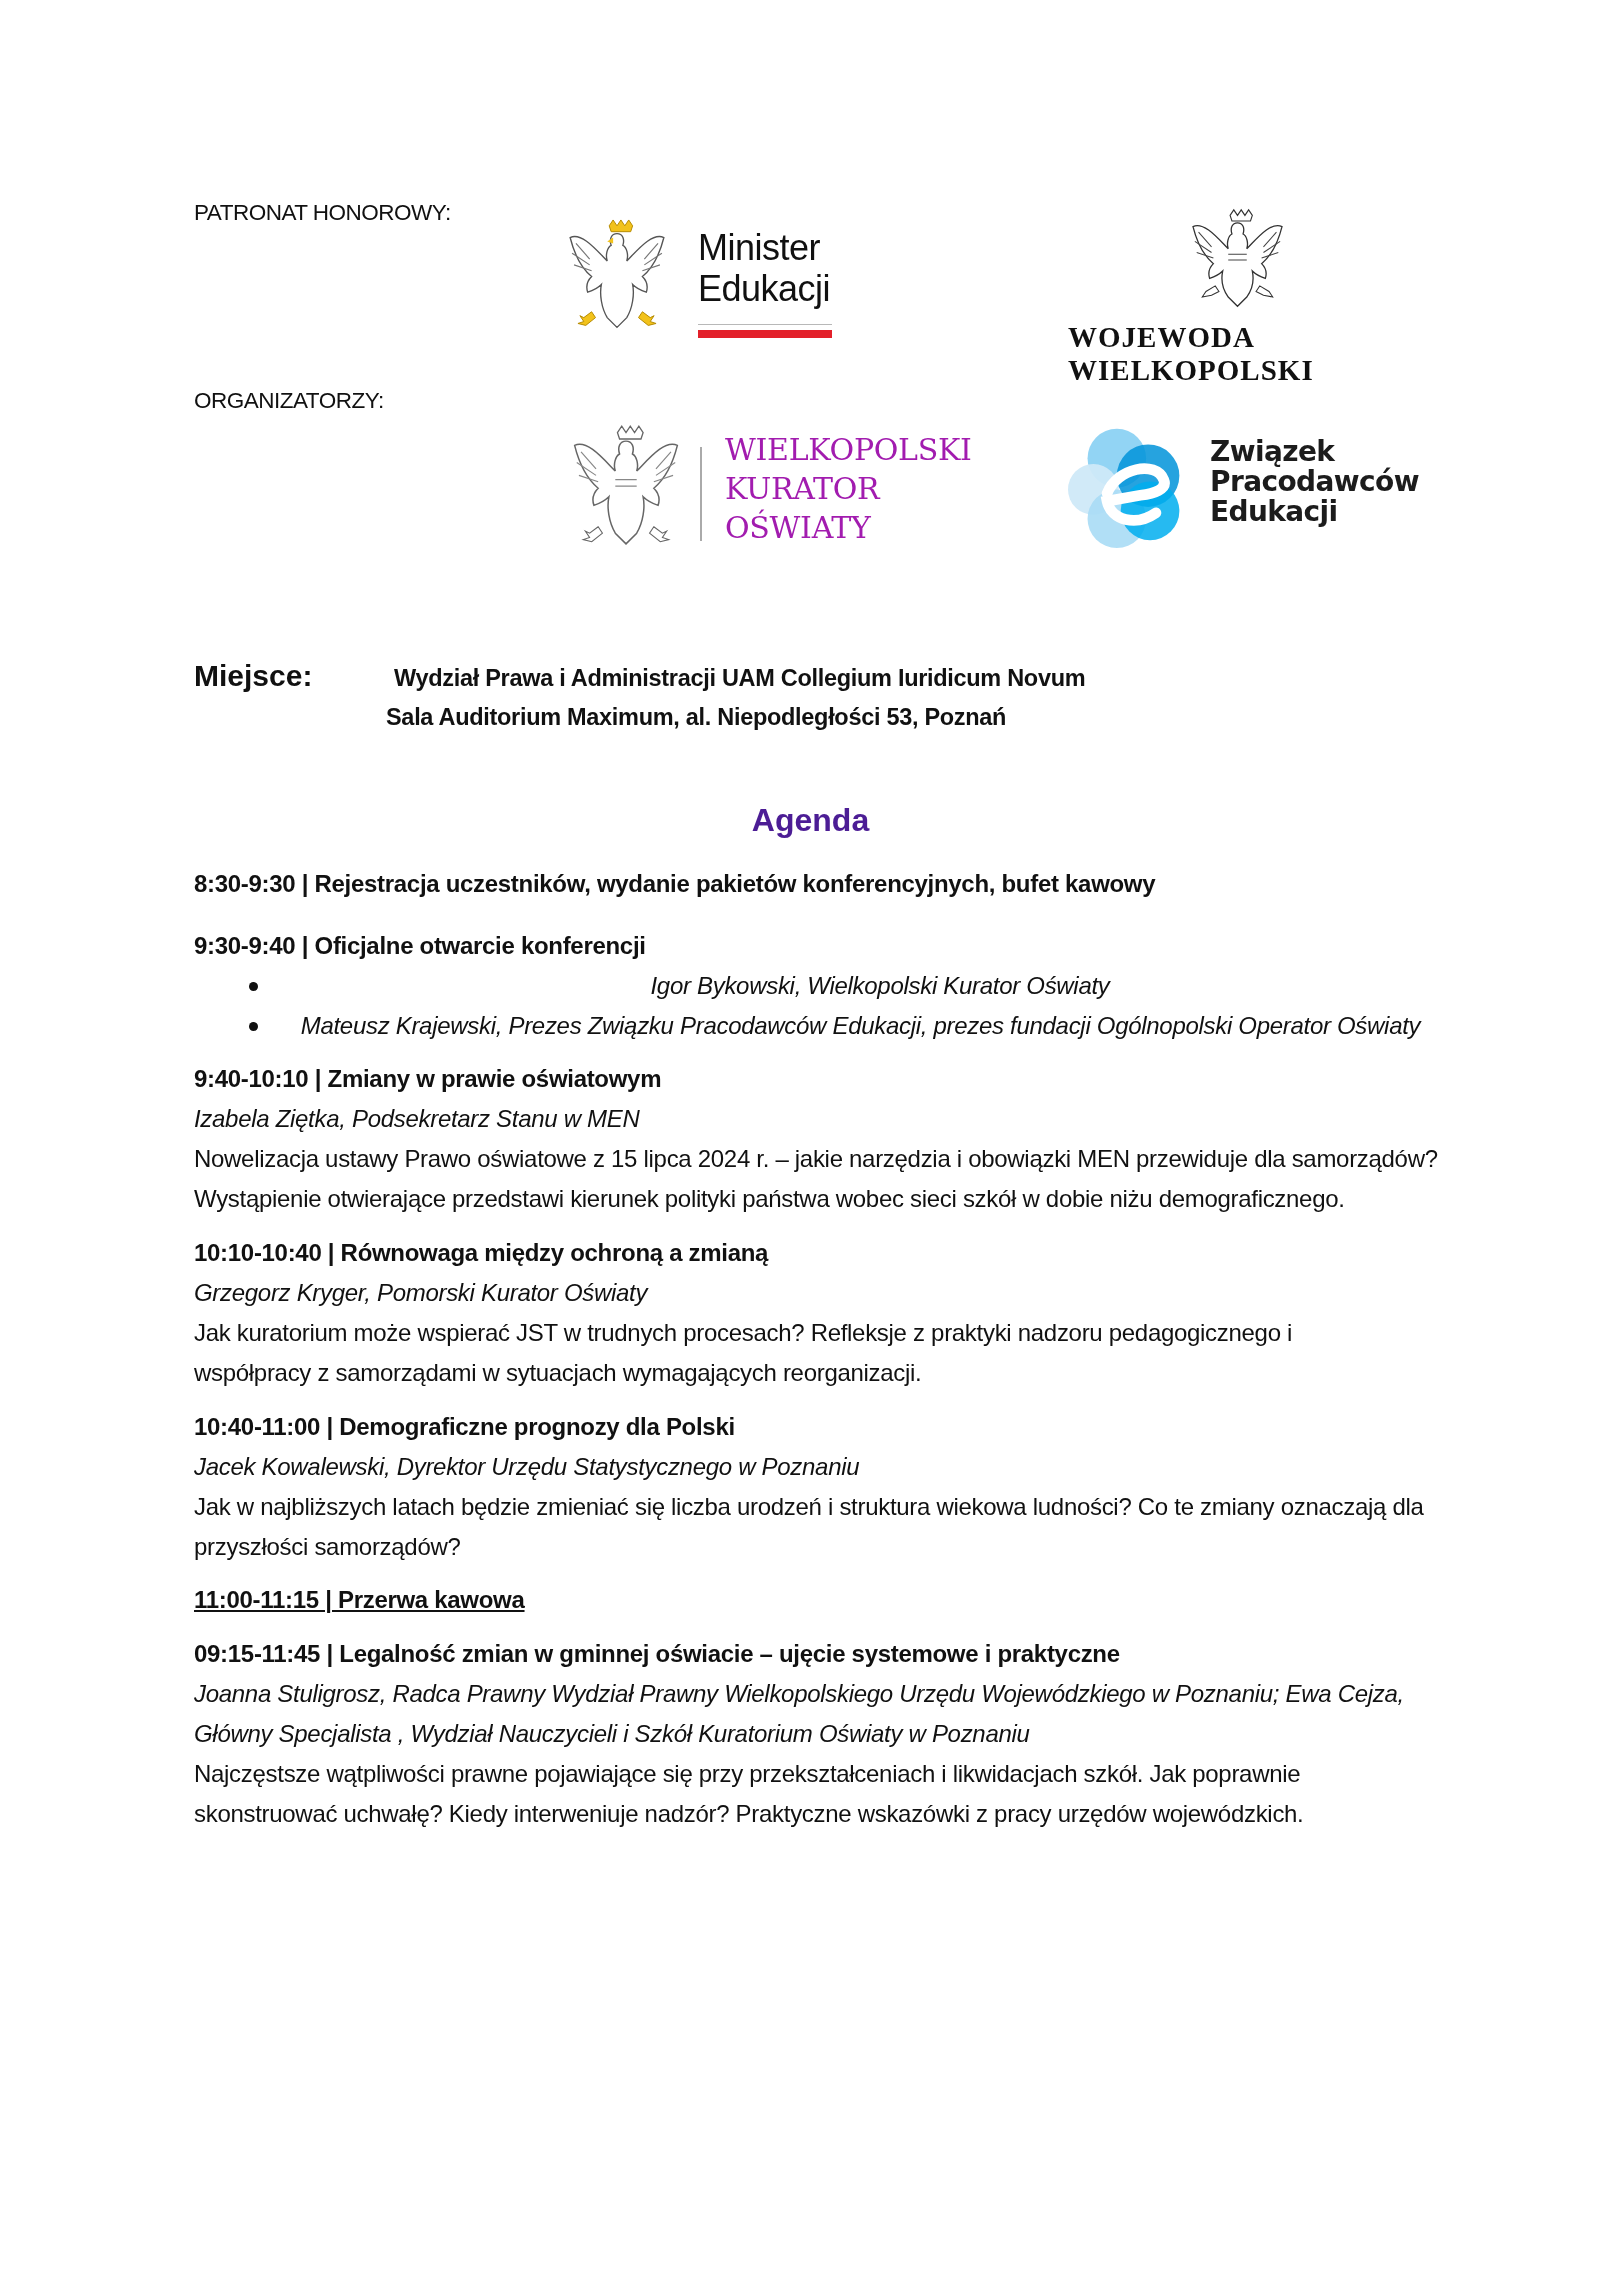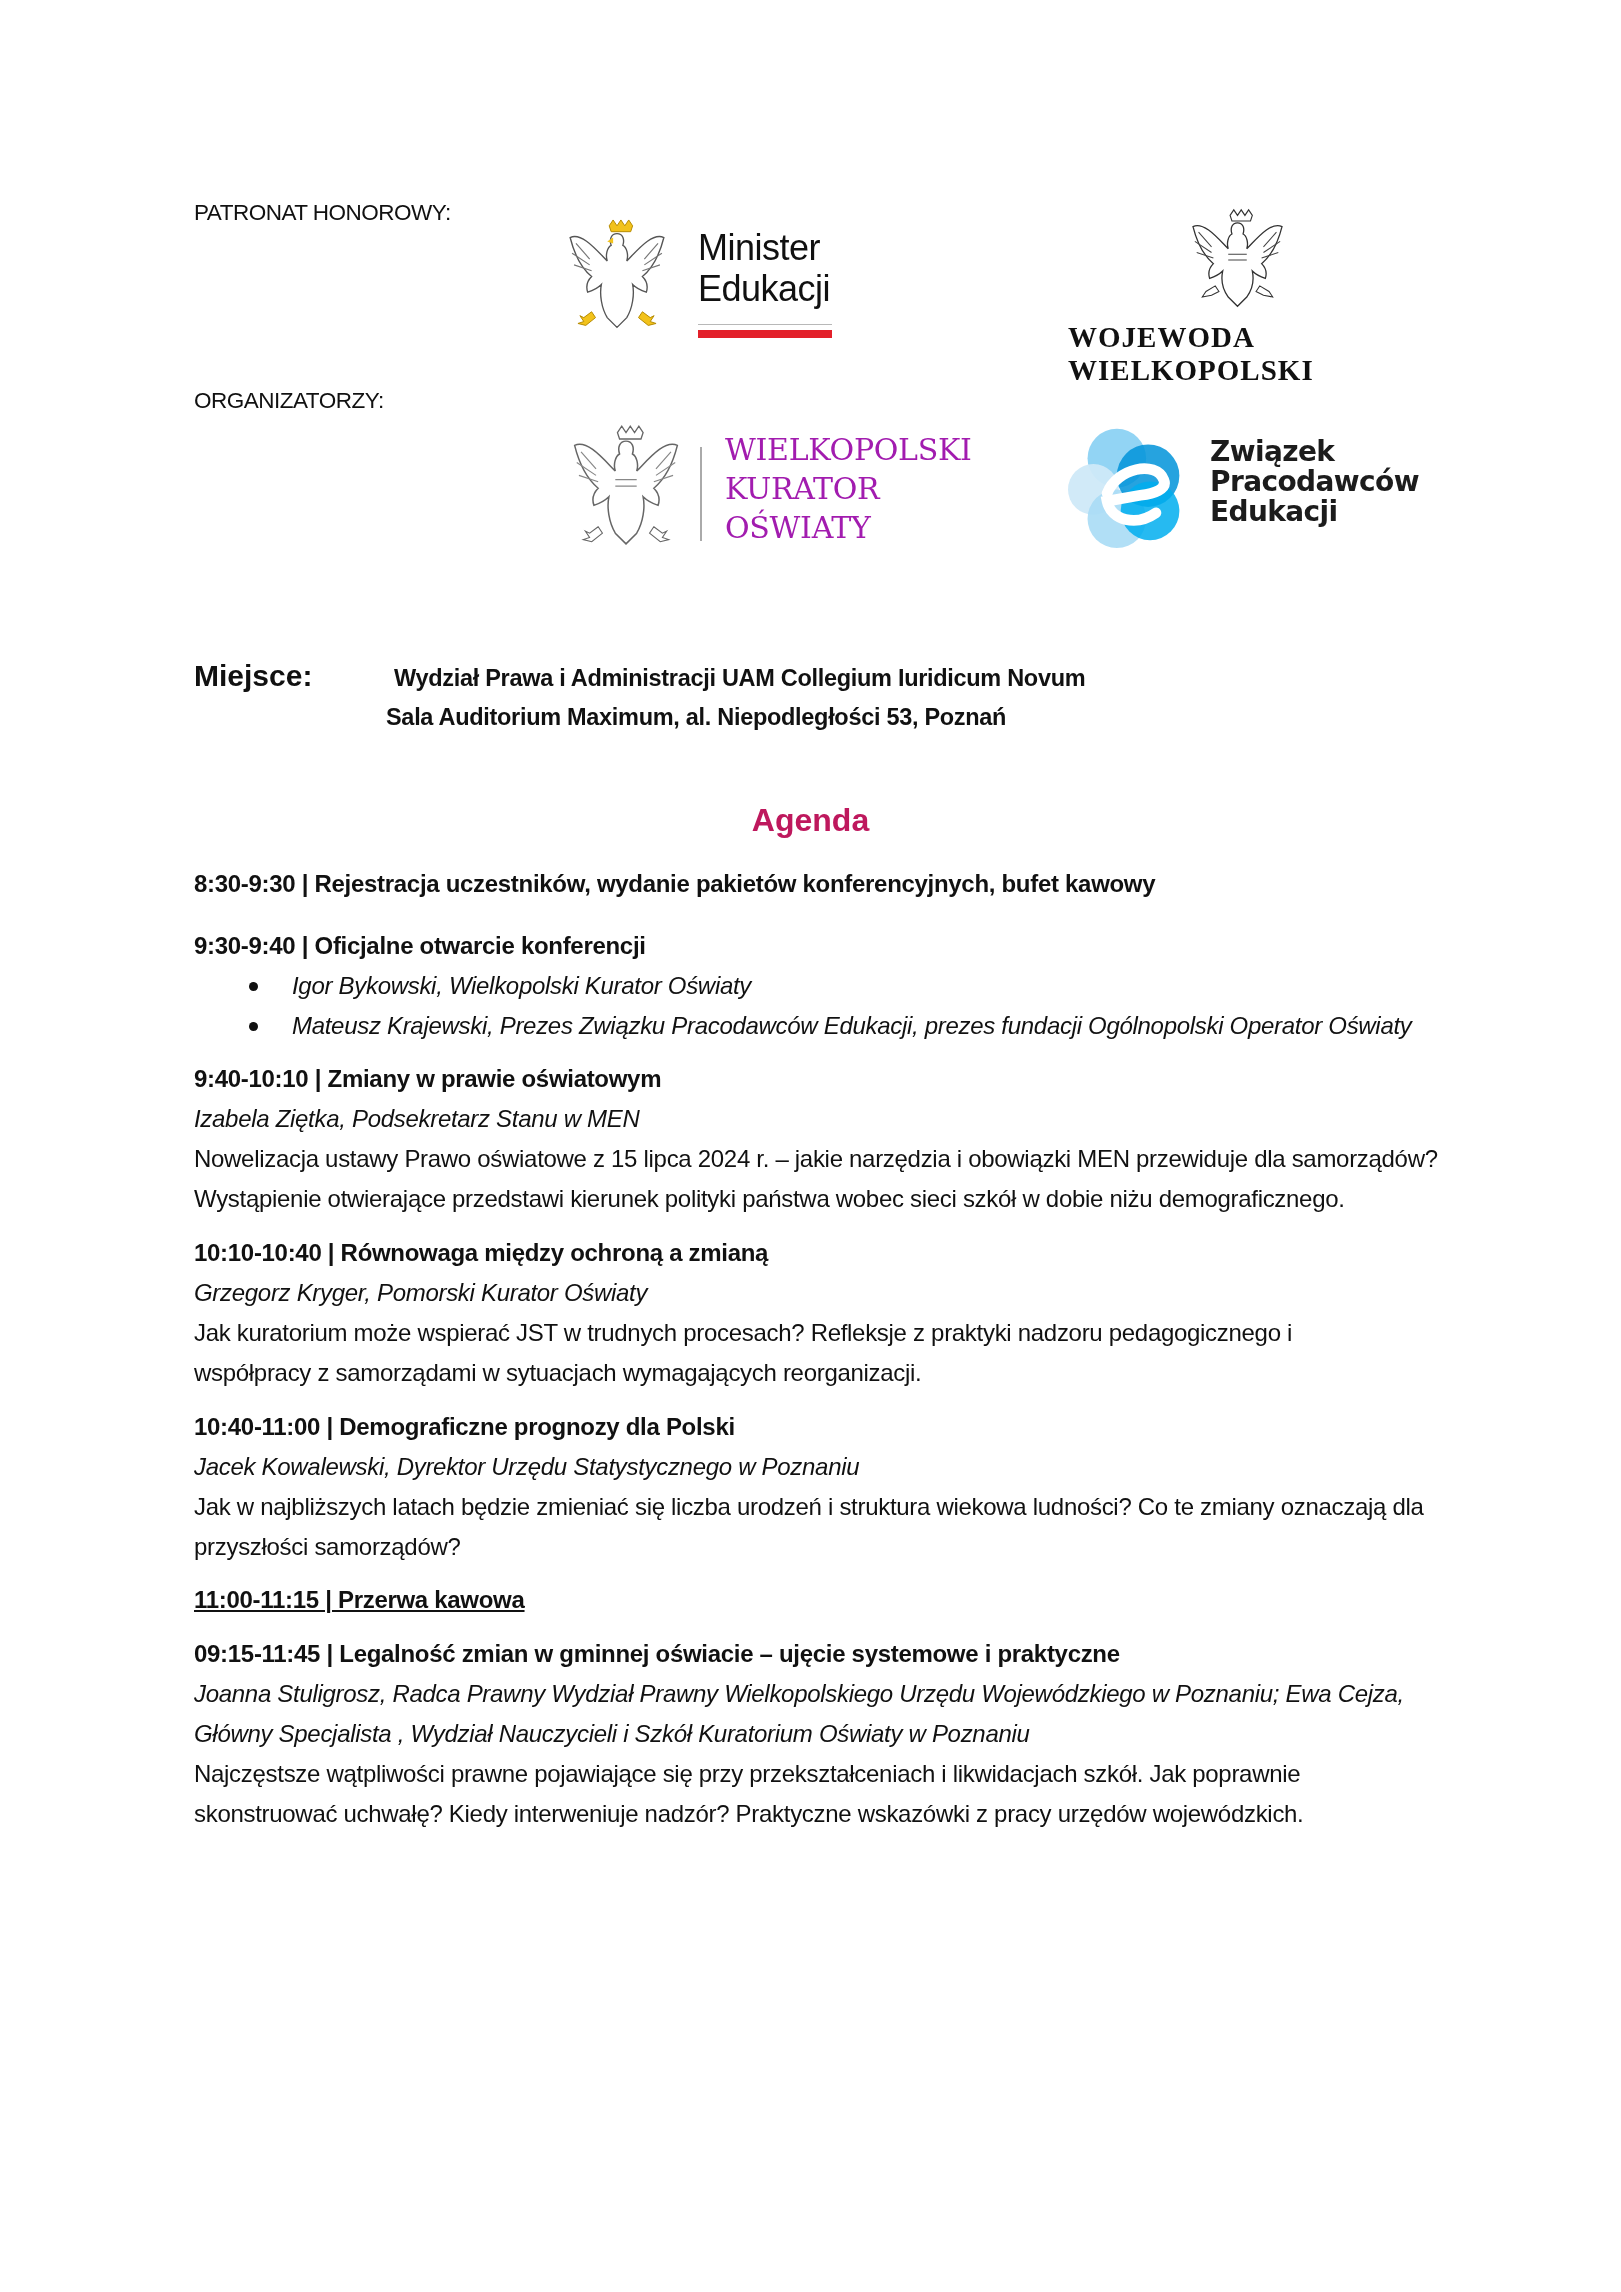--- a/index.html
+++ b/index.html
@@ -20,30 +20,30 @@
   .wojewoda-text { font-family: "Liberation Serif", "DejaVu Serif", serif; font-size: 29px; letter-spacing: 1px; color: #111; font-weight: bold; }
 
   .kurator-divider { position: absolute; width: 2px; background: #aaa; }
   .kurator-text { font-family: "DejaVu Serif", "Liberation Serif", serif; font-size: 30px; line-height: 39px; color: #a21caf; letter-spacing: -0.3px; }
 
   .zpe-text { font-family: "DejaVu Sans", sans-serif; font-weight: bold; font-size: 28px; line-height: 30px; color: #1c1c1c; letter-spacing: -0.6px; }
 
   .place-label { font-size: 30px; font-weight: bold; color: #111; }
   .place-line { font-size: 23.5px; font-weight: bold; color: #111; line-height: 39px; letter-spacing: -0.3px; }
 
-  .agenda-title { font-size: 32px; font-weight: bold; text-align: center; width: 100%; color: #be185d; }
+  .agenda-title { font-size: 32px; font-weight: bold; text-align: center; width: 100%; color: #4c1d95; }
 
   .content { position: absolute; left: 194px; width: 1274px; font-size: 24px; color: #111; letter-spacing: -0.3px; }
   .item { margin-bottom: 13.7px; }
   .item-head { font-weight: bold; line-height: 40px; }
   .item-head.underline { text-decoration: underline; }
   .speaker { font-style: italic; line-height: 40px; }
   .desc { line-height: 40px; }
   .bullets { margin: 0; padding: 0; list-style: none; }
-  .bullets li { position: relative; padding-left: 98px; font-style: italic; line-height: 40px; }
+  .bullets li { position: relative; padding-left: 98px; font-style: italic; line-height: 40px; text-align: center; }
   .bullets li .dot { position: absolute; left: 55px; top: 16.7px; width: 8.8px; height: 8.8px; border-radius: 50%; background: #111; }
 </style>
 </head>
 <body>
 
 <div class="abs label-small" style="left:194px; top:200px;">PATRONAT HONOROWY:</div>
 <div class="abs label-small" style="left:194px; top:388px;">ORGANIZATORZY:</div>
 
 <div class="abs" style="left:568px; top:218px; width:274px; height:127px;">
   <div class="abs eagle" style="left:0; top:0; width:98px; height:125px;">

